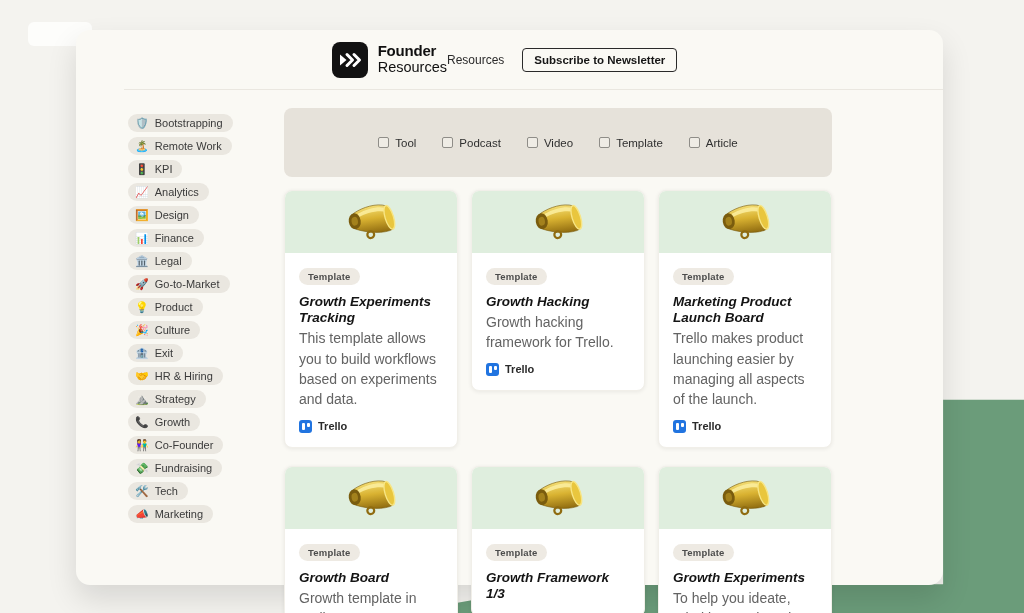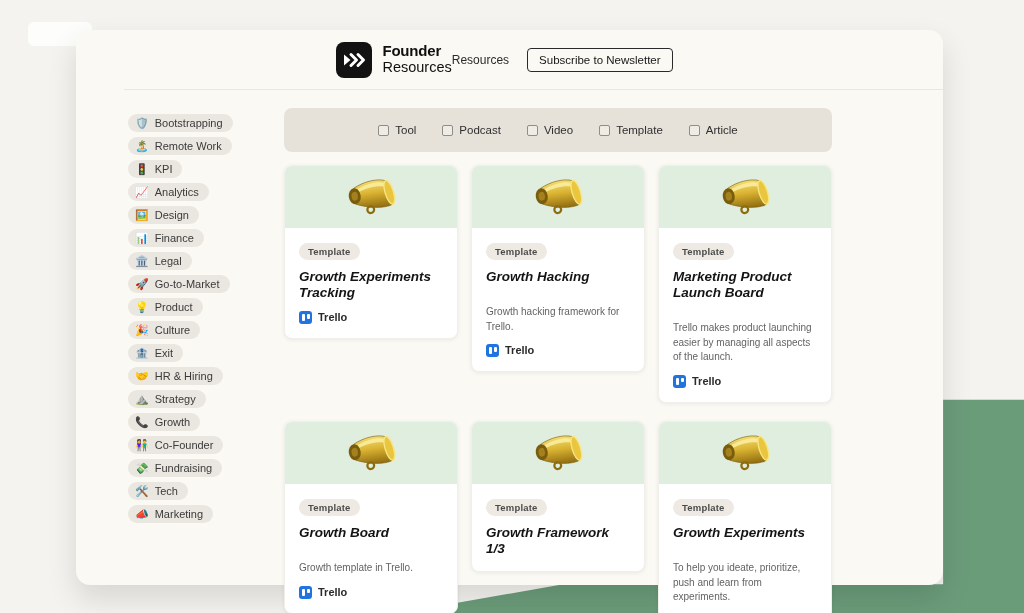--- a/index.html
+++ b/index.html
@@ -43,40 +43,40 @@
     display:flex; align-items:center; justify-content:center;
   }
   .logo-text { line-height:1.1; color:#101010; }
   .logo-text .l1 { font-size:15px; font-weight:700; letter-spacing:-.2px; }
   .logo-text .l2 { font-size:14.5px; font-weight:400; }
   .header-right { display:flex; align-items:center; gap:18px; }
   .nav-link { font-size:12px; color:#2b2b2b; cursor:pointer; }
   .subscribe-btn {
     font-family:"Liberation Sans", sans-serif;
     border:1.6px solid #2a2a2a; border-radius:4px; background:transparent;
-    padding:5px 11px; font-size:11.5px; font-weight:400; color:#161616; cursor:pointer;
+    padding:5px 11px; font-size:11.5px; font-weight:700; color:#161616; cursor:pointer;
   }
 
   
   .sidebar {
     position:absolute; left:52px; top:84px; width:130px;
     display:flex; flex-direction:column; gap:5px; align-items:flex-start;
   }
   .tag-pill {
     display:inline-flex; align-items:center; gap:6px;
     background:#eae7e0; border-radius:11px;
     padding:3px 10px 3px 7px;
     font-size:11px; color:#3a3a3a; white-space:nowrap; cursor:pointer;
   }
   .tag-pill .emoji { font-family:"DejaVu Sans", sans-serif; font-size:11px; line-height:1; }
 
   
   .main { position:absolute; left:208px; top:78px; width:548px; }
   .filterbar {
-    height:44px; background:#e6e2da; border-radius:8px;
+    height:69px; background:#e6e2da; border-radius:8px;
     display:flex; align-items:center; justify-content:center; gap:26px;
     margin-bottom:13px;
   }
   .filter-item { display:flex; align-items:center; gap:6px; font-size:11.5px; color:#2f2f2f; cursor:pointer; }
   .checkbox {
     appearance:none; -webkit-appearance:none;
     width:11px; height:11px; border:1.4px solid #8f8d88; border-radius:2px;
     background:#efece5; cursor:pointer; display:inline-block;
   }
 
@@ -92,21 +92,21 @@
     height:62px; background:#dfeede;
     display:flex; align-items:center; justify-content:center;
   }
   .card-body { padding:13px 14px 14px; }
   .badge {
     display:inline-block; background:#eeeae3; color:#4c4c4c;
     font-size:9.5px; font-weight:700; letter-spacing:.2px;
     padding:3px 9px; border-radius:9px;
   }
   .card-title { margin-top:9px; font-size:13.5px; font-weight:700; color:#141414; line-height:1.2;font-style:italic; }
-  .card-desc { margin-top:20px; font-size:10px; color:#636363; line-height:1.45; }
+  .card-desc { margin-top:2px; font-size:14px; color:#636363; line-height:1.45; }
   .card-source { margin-top:10px; display:flex; gap:6px; font-size:11px; font-weight:700; color:#2b2b2b; }
   .trello-ic { width:13px; height:13px; border-radius:3px; background:#2174e0; position:relative; flex:0 0 auto; }
   .trello-ic::before, .trello-ic::after { content:""; position:absolute; top:3px; width:3px; background:#fff; border-radius:1px; }
   .trello-ic::before { left:2.5px; height:7px; }
   .trello-ic::after  { right:2.5px; height:4.5px; }
 </style>
 </head>
 <body>
 
 <svg width="0" height="0" style="position:absolute">
@@ -261,20 +261,21 @@
 
       <div class="card">
         <div class="card-img">
             <svg width="52" height="40">
               <use href="#megaphone"></use>
             </svg>
           </div>
         <div class="card-body">
           <span class="badge">Template</span>
           <div class="card-title">Growth Experiments Tracking</div>
+          <div class="card-desc">This template allows you to build workflows based on experiments and data.</div>
           <div class="card-source">
               <span class="trello-ic"></span>
               <span>Trello</span>
             </div>
         </div>
       </div>
 
       <div class="card">
         <div class="card-img">
             <svg width="52" height="40">

